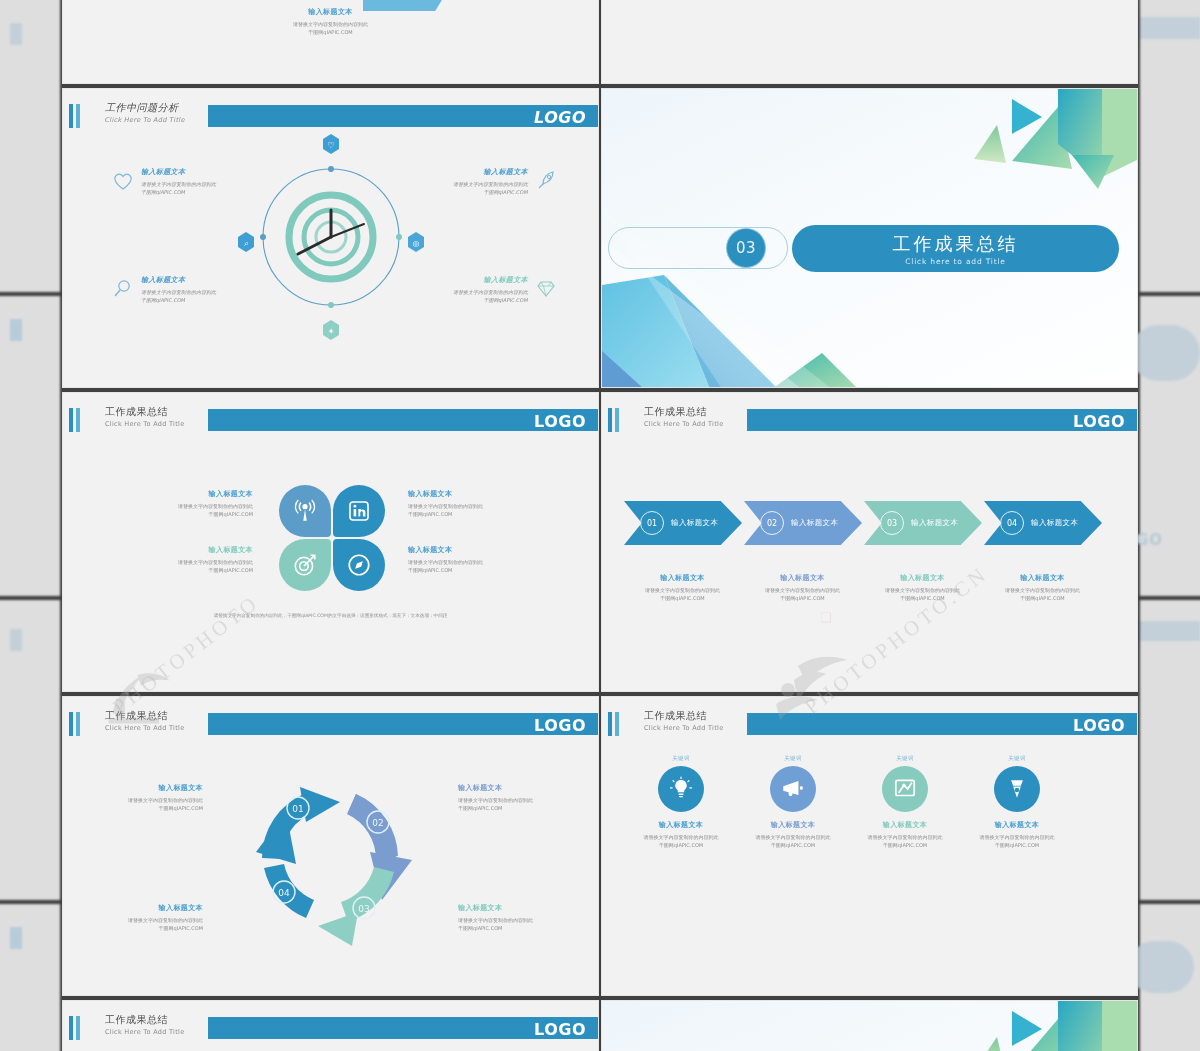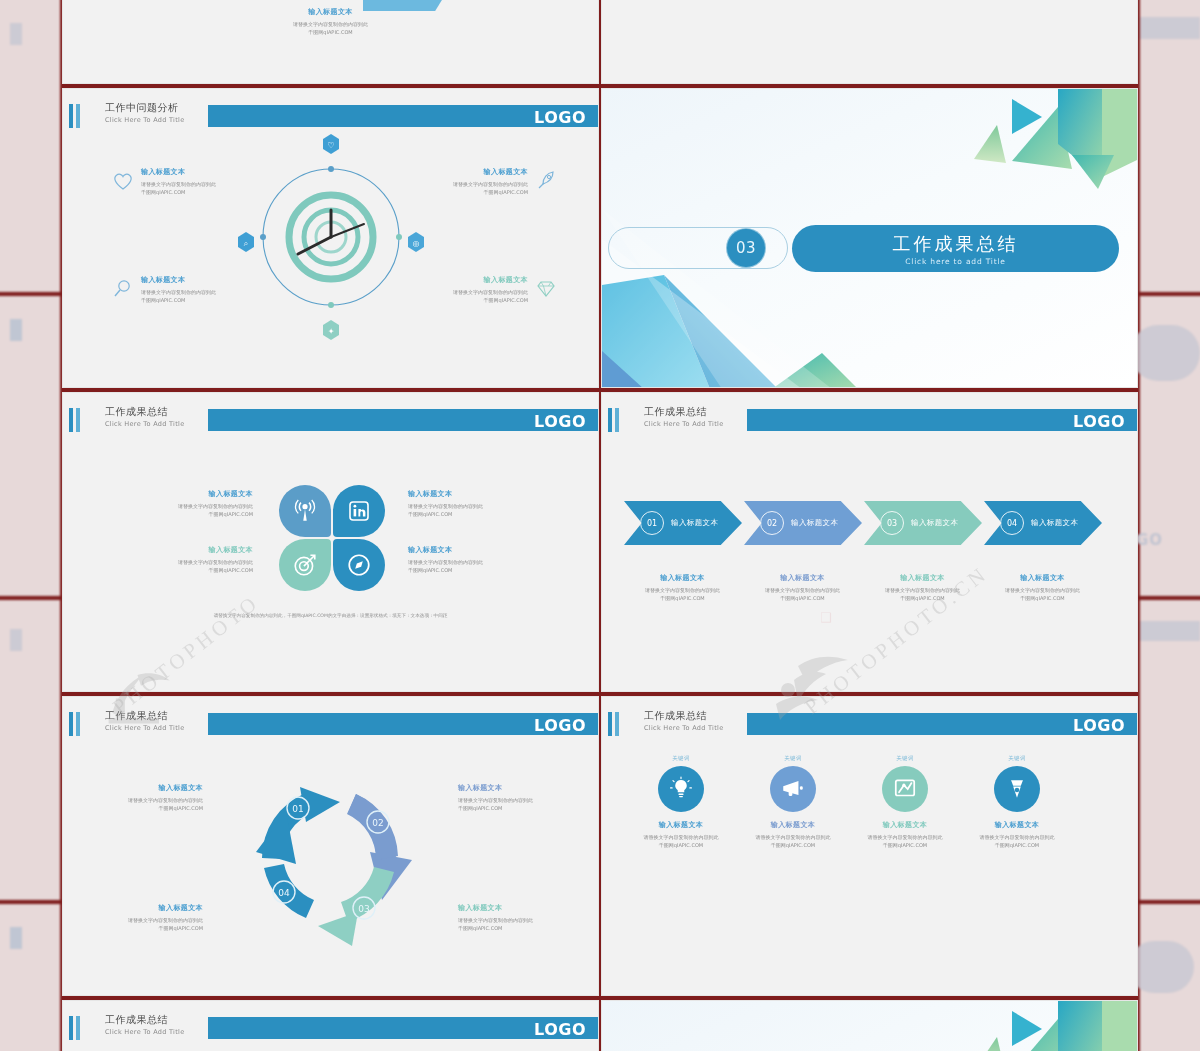--- a/index.html
+++ b/index.html
@@ -1,21 +1,21 @@
 <!DOCTYPE html>
 <html><head>
 <meta charset="utf-8">
 <style>
   * { margin:0; padding:0; box-sizing:border-box; }
   html,body{
     width:1200px; height:1051px; overflow:hidden;
     background:#ffffff;
     font-family:"DejaVu Sans","Liberation Sans",sans-serif;
   }
-  #stage{ position:relative; width:1200px; height:1051px; background:#7f1d1d; }
+  #stage{ position:relative; width:1200px; height:1051px; background:#404040; }
 
   
   .margin-col{ position:absolute; top:0; bottom:0; width:62px; overflow:hidden; }
   .margin-col.left{ left:0; }
   .margin-col.right{ right:0; }
   .ghost{
     position:absolute; background:#fafafa;
     border-top:1px solid #f0f0f0; border-bottom:1px solid #eee;
     filter:blur(1px); opacity:.85;
   }
@@ -180,21 +180,21 @@
       <div style="position:absolute; left:300px; top:210px; width:82px; height:16px; background:#6cb9df;
                   clip-path:polygon(0 0,100% 0,88% 100%,0 100%);"></div>
     </div>
 
     <div class="slide col-r" style="top:-216px; height:300px;">
       
       
       
     </div>
 
-    <div class="slide col-l" style="top:88px;">
+    <div class="slide col-l" style="top:88px;font-style:italic;">
       <div class="hdr">
         <span class="ticks">
             <i></i>
             <i></i>
           </span>
         <div class="titles">
           <div class="t-cn">工作中问题分析</div>
           <div class="t-en">Click Here To Add Title</div>
         </div>
         <div class="bar">

